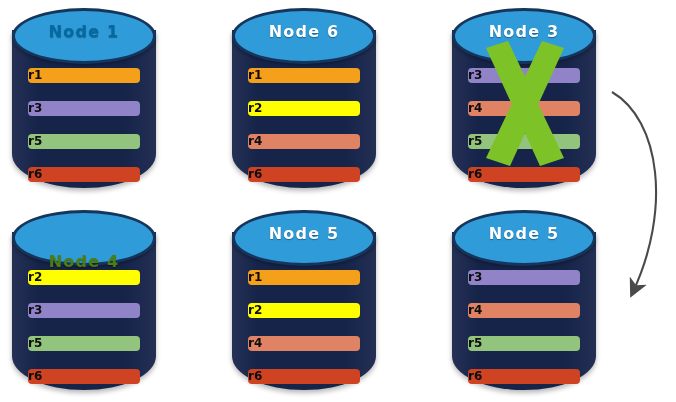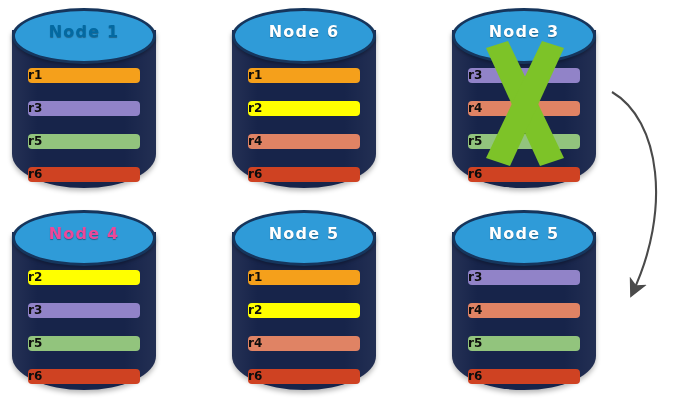--- a/index.html
+++ b/index.html
@@ -167,21 +167,21 @@
       </div>
       <div class="node" style="left: 12px; top: 210px;">
         <div class="cyl-body" style="background: rgb(23, 36, 74);"></div>
         <div class="rows">
           <div class="row-bar" style="background: rgb(255, 255, 0);">r2</div>
           <div class="row-bar" style="background: rgb(145, 131, 200);">r3</div>
           <div class="row-bar" style="background: rgb(146, 196, 125);">r5</div>
           <div class="row-bar" style="background: rgb(207, 66, 34);">r6</div>
         </div>
         <div class="cyl-top" style="background: rgb(47, 155, 216); border-color: rgb(22, 53, 92);"></div>
-        <div class="node-label" style="color: #ec4899;">Node 4</div>
+        <div class="node-label" style="color: #4d7c0f; margin-top: 28px;">Node 4</div>
       </div>
       <div class="node" style="left: 232px; top: 210px;">
         <div class="cyl-body" style="background: rgb(23, 36, 74);"></div>
         <div class="rows">
           <div class="row-bar" style="background: rgb(245, 160, 27);">r1</div>
           <div class="row-bar" style="background: rgb(255, 255, 0);">r2</div>
           <div class="row-bar" style="background: rgb(224, 131, 100);">r4</div>
           <div class="row-bar" style="background: rgb(207, 66, 34);">r6</div>
         </div>
         <div class="cyl-top" style="background: rgb(47, 155, 216); border-color: rgb(22, 53, 92);"></div>

